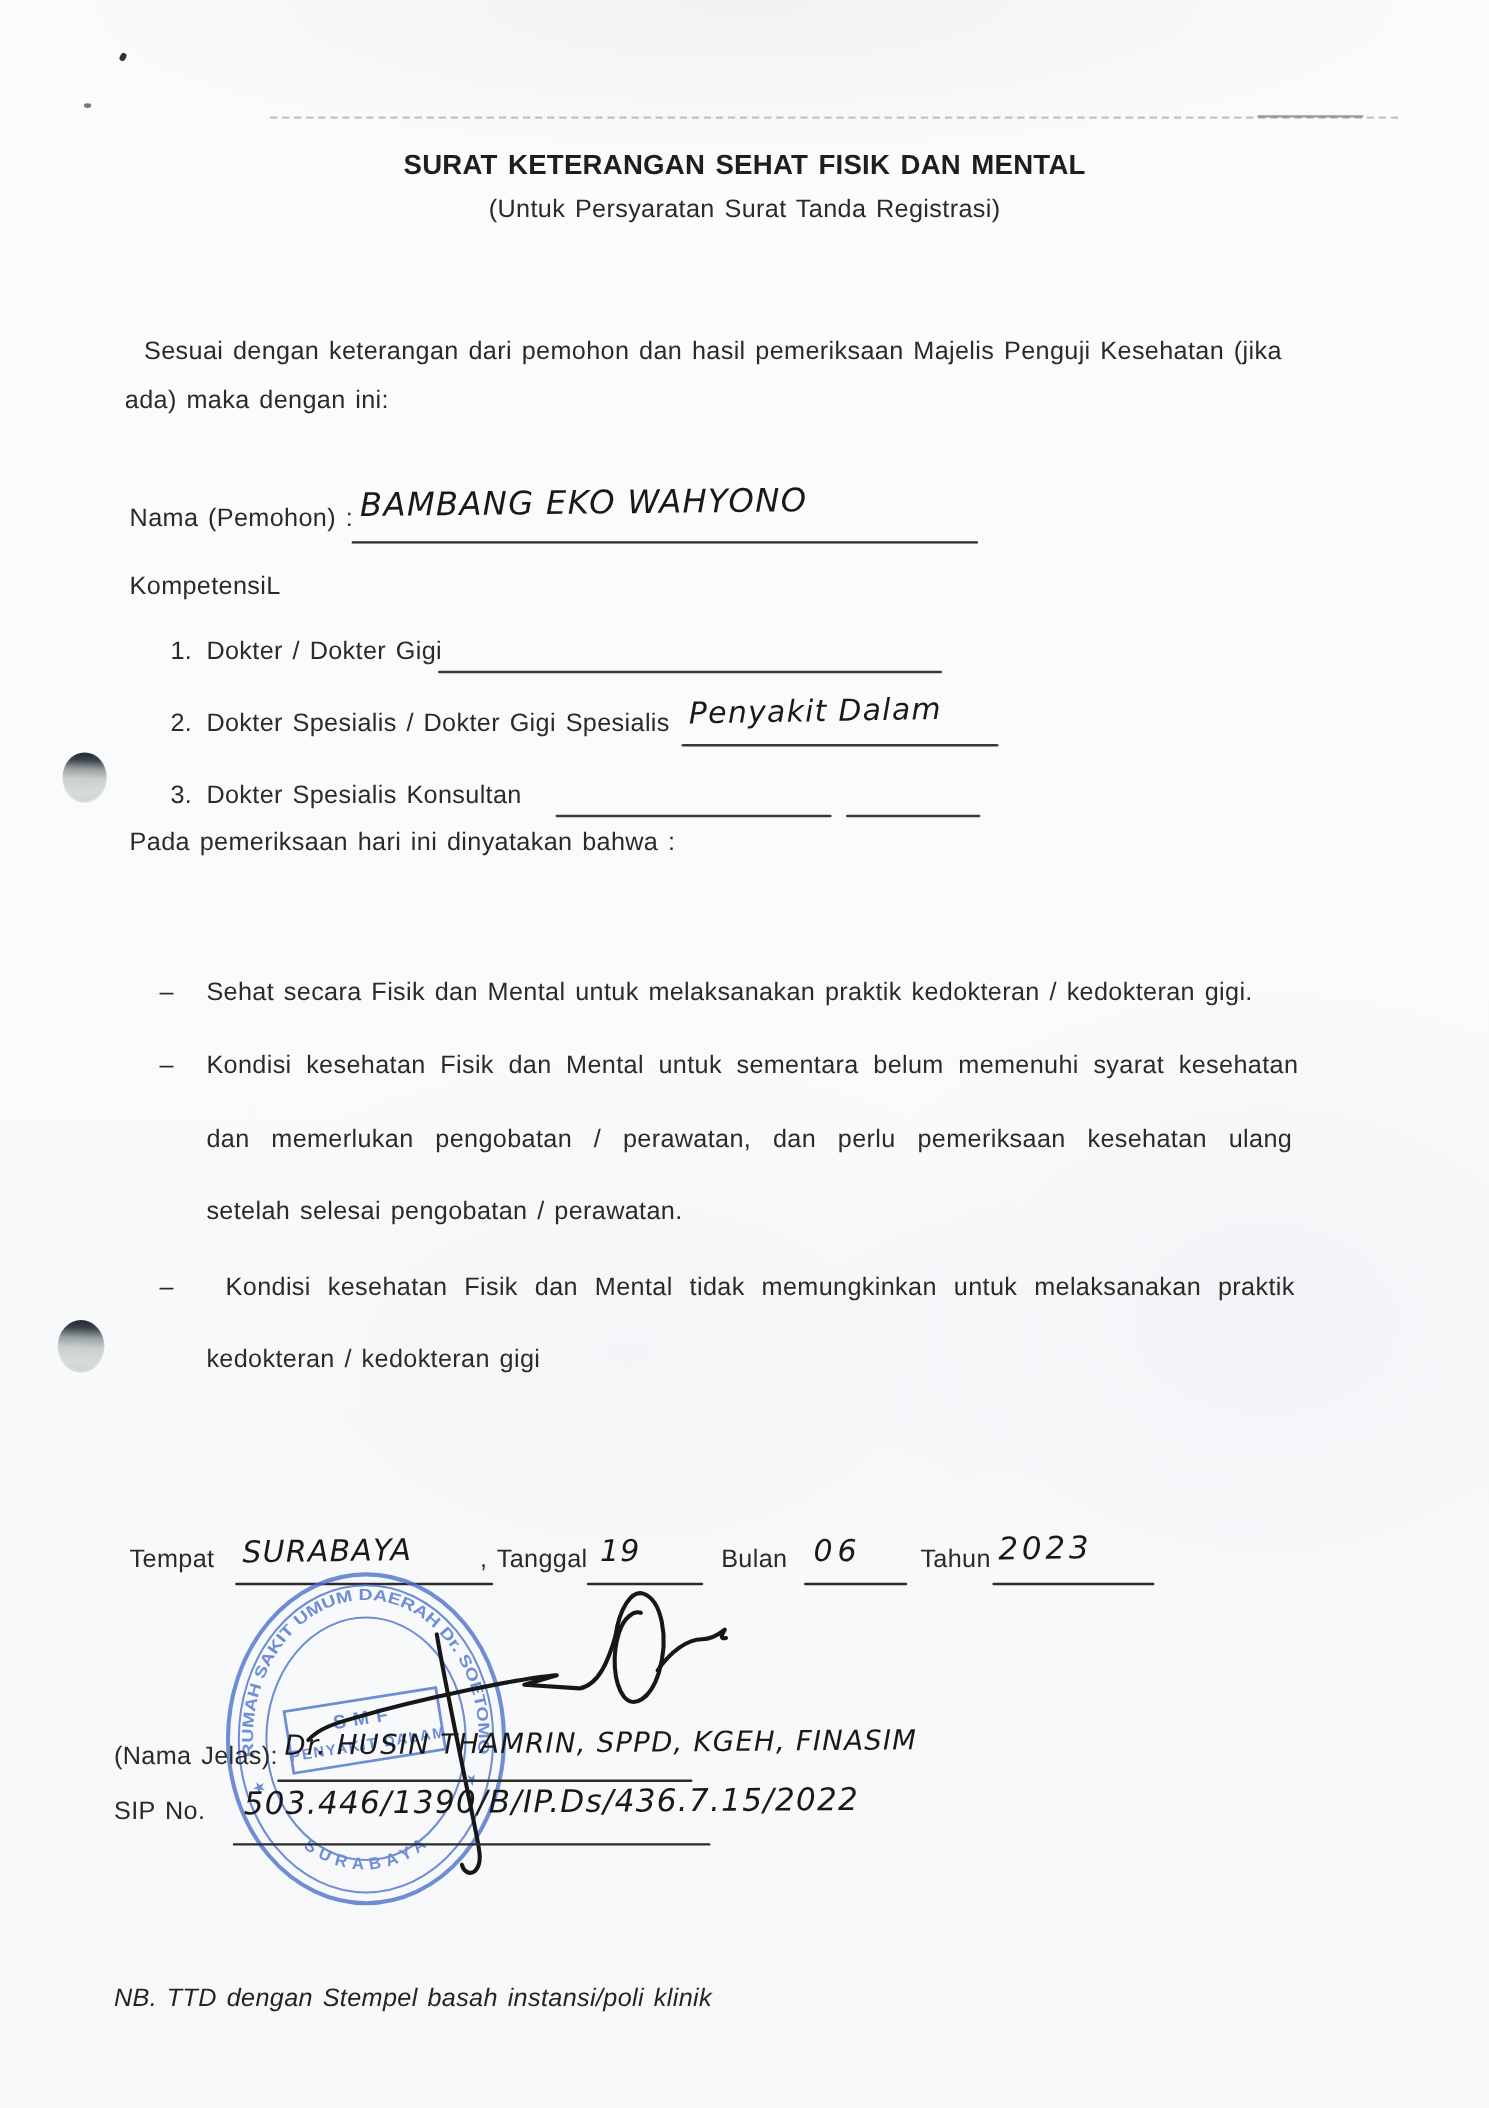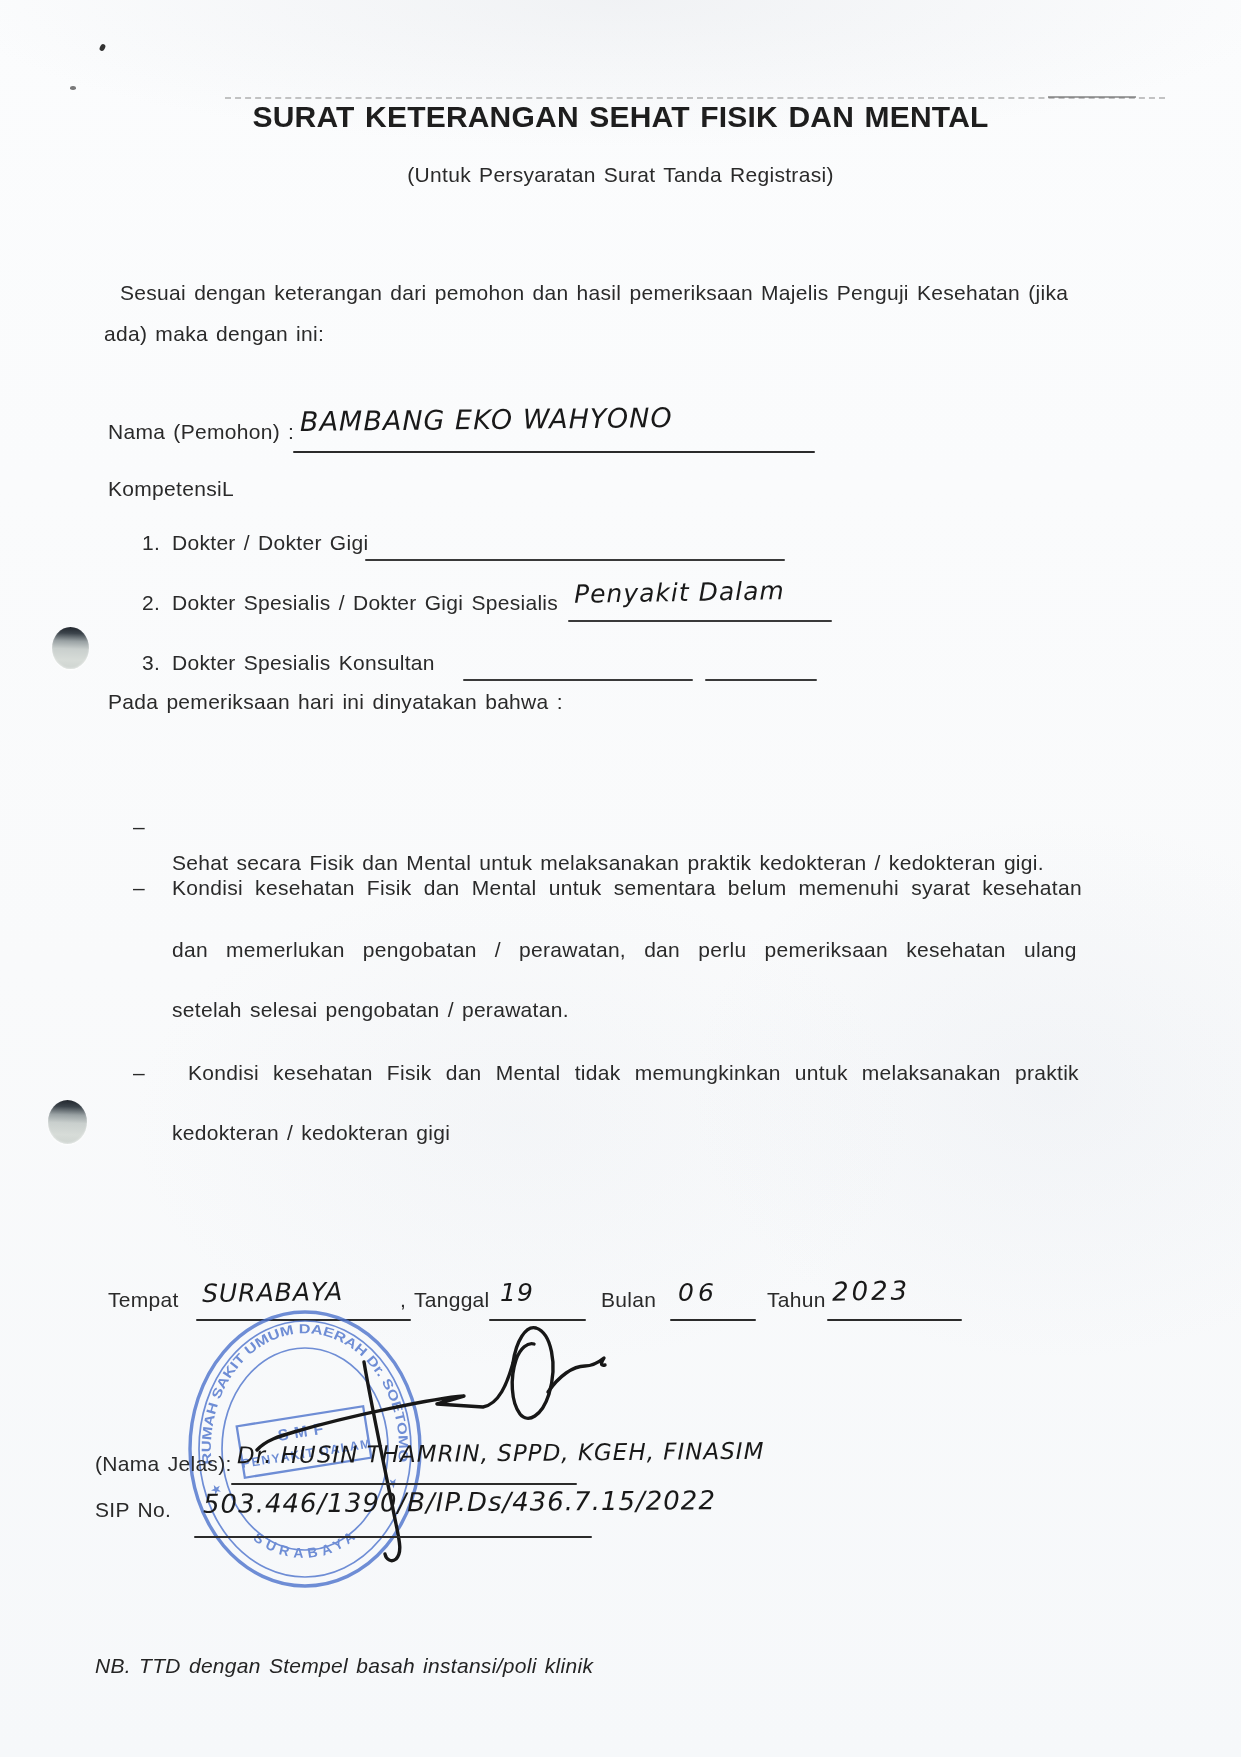--- a/index.html
+++ b/index.html
@@ -11,21 +11,21 @@
     font-family:"Liberation Sans",sans-serif;
     color:#2a2a2a;
     background:
       radial-gradient(90% 14% at 50% 0%, rgba(203,207,214,0.22), rgba(255,255,255,0) 60%),
       radial-gradient(42% 22% at 85% 62%, rgba(205,212,224,0.16), rgba(255,255,255,0) 70%),
       radial-gradient(45% 20% at 42% 64%, rgba(208,214,224,0.12), rgba(255,255,255,0) 70%),
       linear-gradient(180deg,#fbfcfd 0%,#f9fafb 55%,#f6f8fa 100%);
   }
   .line{position:absolute;font-size:21px;white-space:nowrap;letter-spacing:0.3px;word-spacing:2px;}
   .center{left:0;width:100%;text-align:center;}
-  .title{font-weight:bold;font-size:30px;letter-spacing:0.2px;color:#1e1e1e;}
+  .title{font-weight:bold;font-size:23px;letter-spacing:0.2px;color:#1e1e1e;margin-top:24px;}
   .sub{font-size:21px;}
   .hw{
     position:absolute;
     font-family:"DejaVu Sans",sans-serif;
     font-style:italic;
     color:#191919;
     white-space:nowrap;
     letter-spacing:1px;
   }
   .ul{position:absolute;height:2px;background:#2b2b2b;border-radius:1px;}
@@ -78,21 +78,21 @@
   <div class="ul soft" style="left:568px;top:620px;width:264px;"></div>
 
   <div class="line" style="left:142px;top:651px;">3.</div>
   <div class="line" style="left:172px;top:651px;">Dokter Spesialis Konsultan</div>
   <div class="ul soft" style="left:463px;top:679px;width:230px;"></div>
   <div class="ul soft" style="left:705px;top:679px;width:112px;"></div>
 
   <div class="line" style="left:108px;top:690px;">Pada pemeriksaan hari ini dinyatakan bahwa :</div>
 
   <div class="line" style="left:133px;top:815px;">–</div>
-  <div class="line" style="left:172px;top:815px;margin-top:36px;">Sehat secara Fisik dan Mental untuk melaksanakan praktik kedokteran / kedokteran gigi.</div>
+  <div class="line" style="left:172px;top:815px;">Sehat secara Fisik dan Mental untuk melaksanakan praktik kedokteran / kedokteran gigi.</div>
 
   <div class="line" style="left:133px;top:876px;">–</div>
   <div class="line js-a" style="left:172px;top:876px;">Kondisi kesehatan Fisik dan Mental untuk sementara belum memenuhi syarat kesehatan</div>
   <div class="line js-b" style="left:172px;top:938px;">dan memerlukan pengobatan / perawatan, dan perlu pemeriksaan kesehatan ulang</div>
   <div class="line" style="left:172px;top:998px;">setelah selesai pengobatan / perawatan.</div>
 
   <div class="line" style="left:133px;top:1061px;">–</div>
   <div class="line js-c" style="left:172px;top:1061px;">Kondisi kesehatan Fisik dan Mental tidak memungkinkan untuk melaksanakan praktik</div>
   <div class="line" style="left:172px;top:1121px;">kedokteran / kedokteran gigi</div>
 

